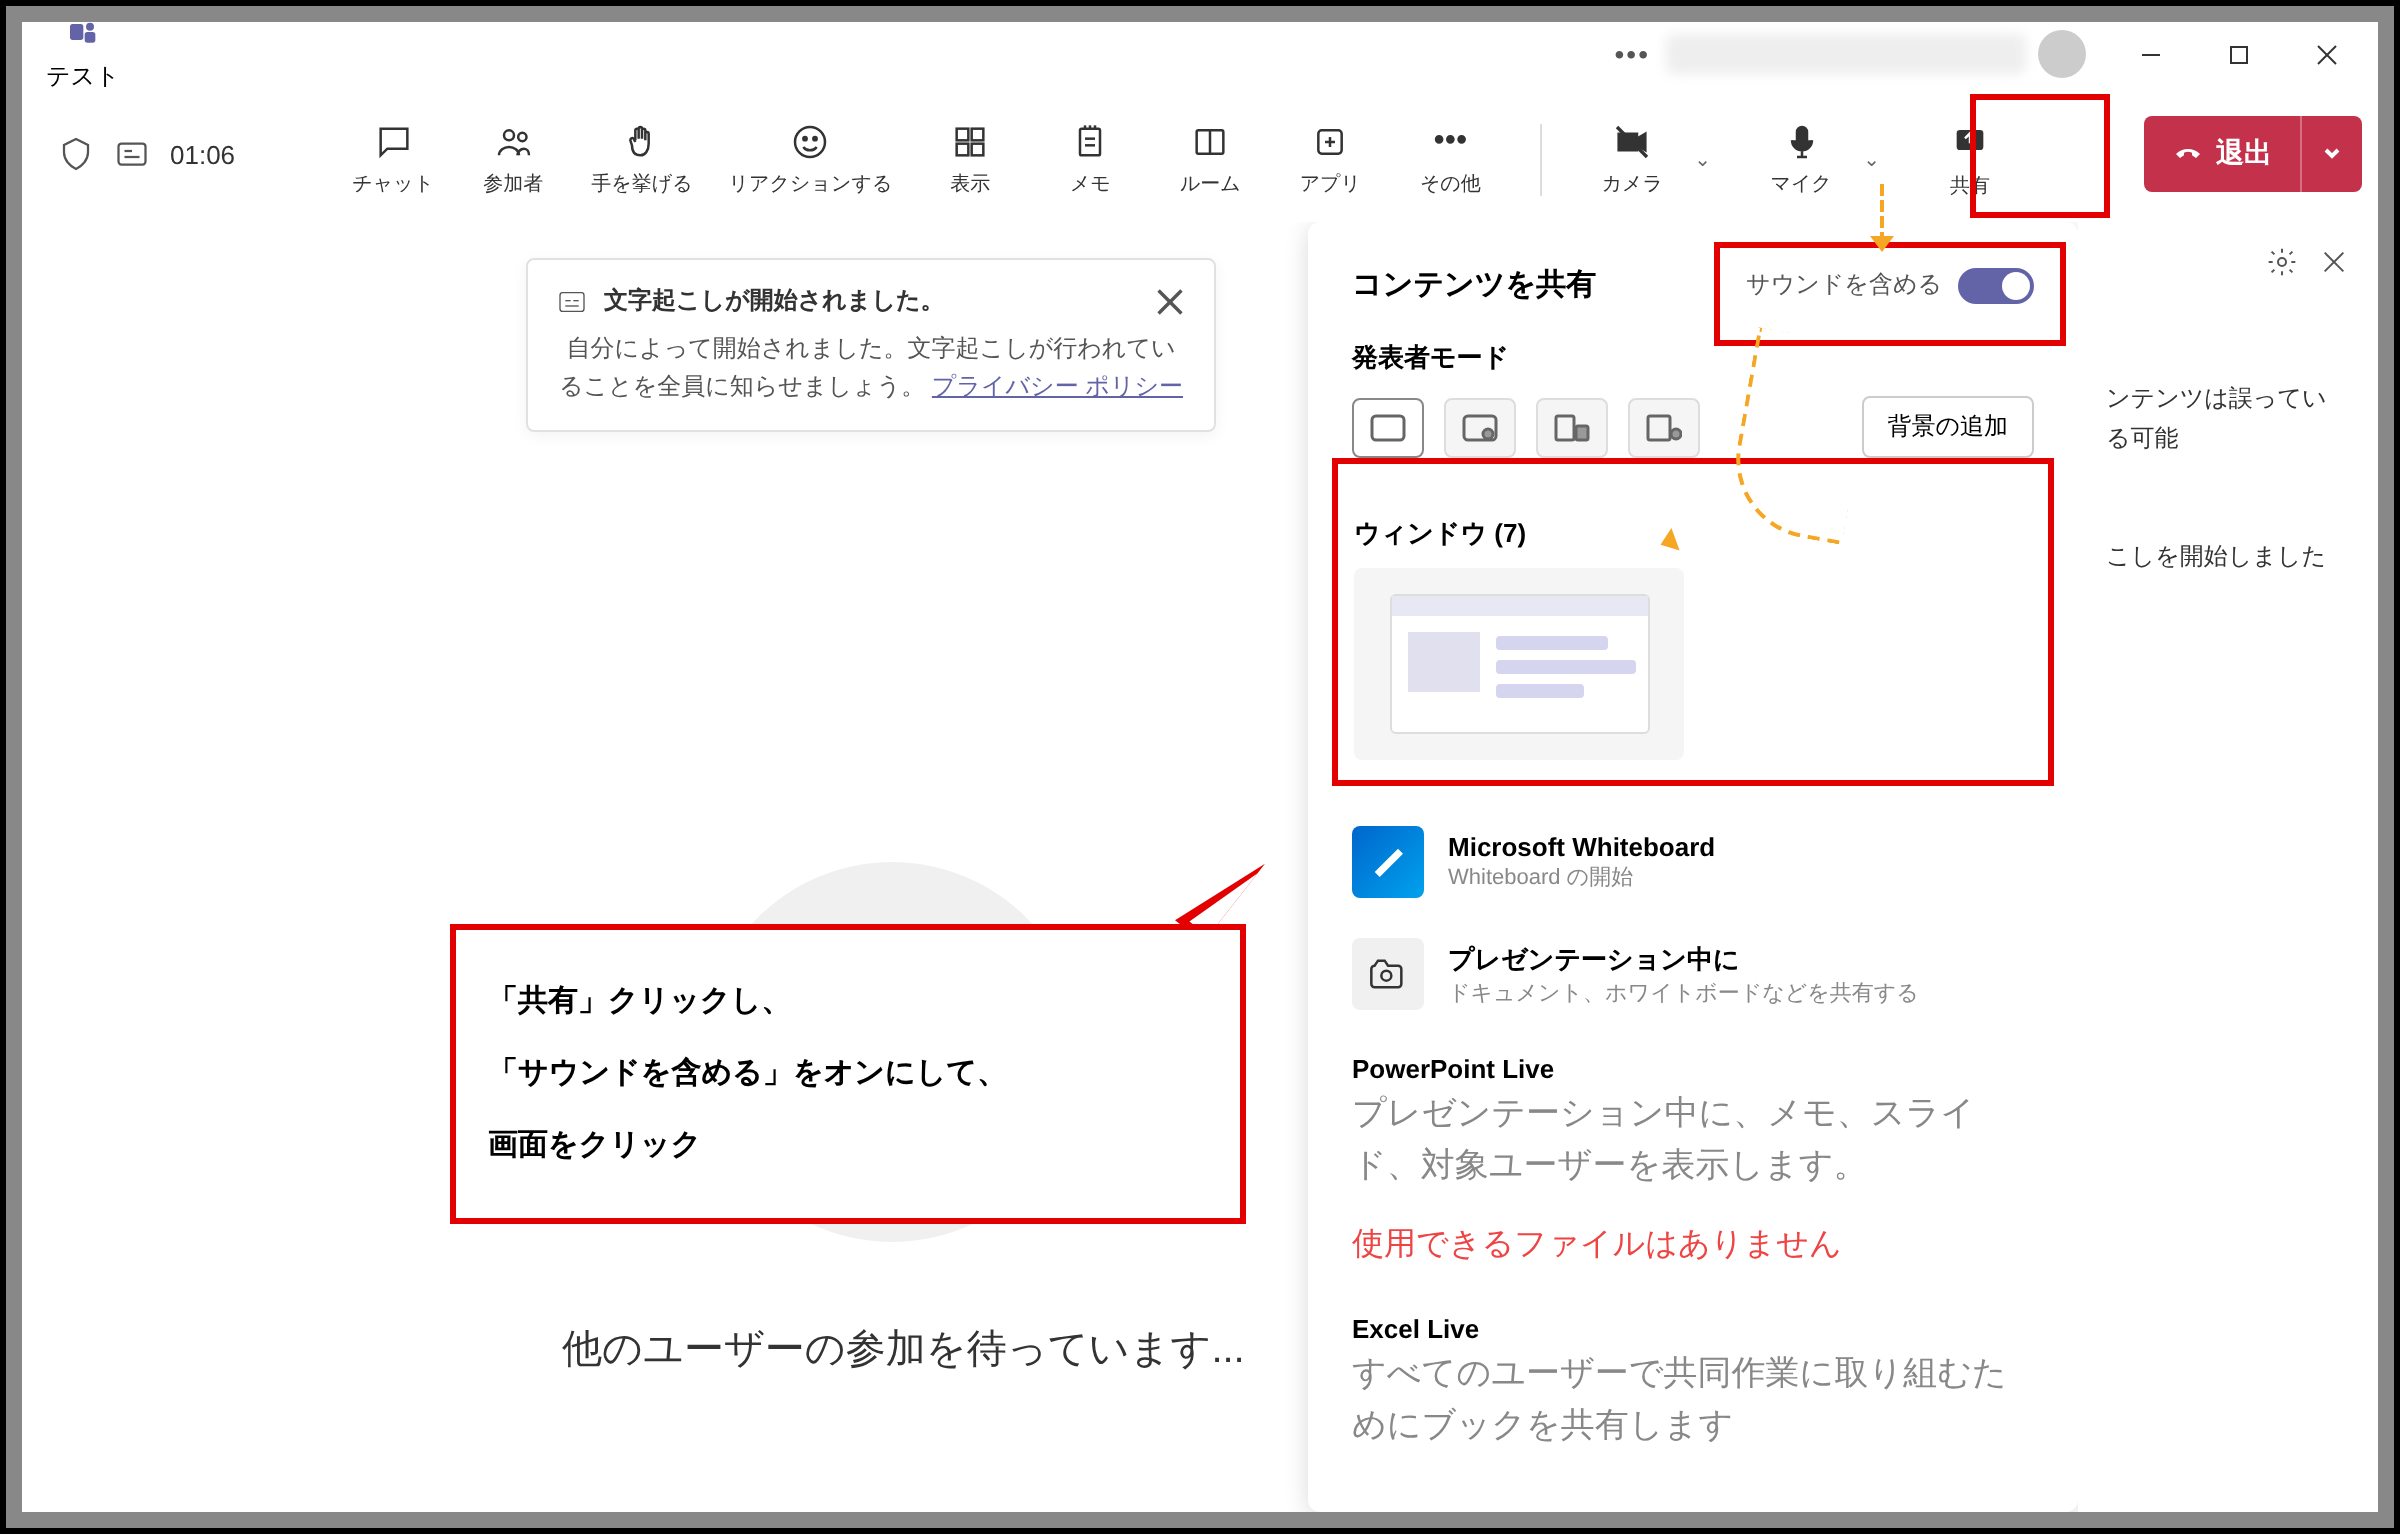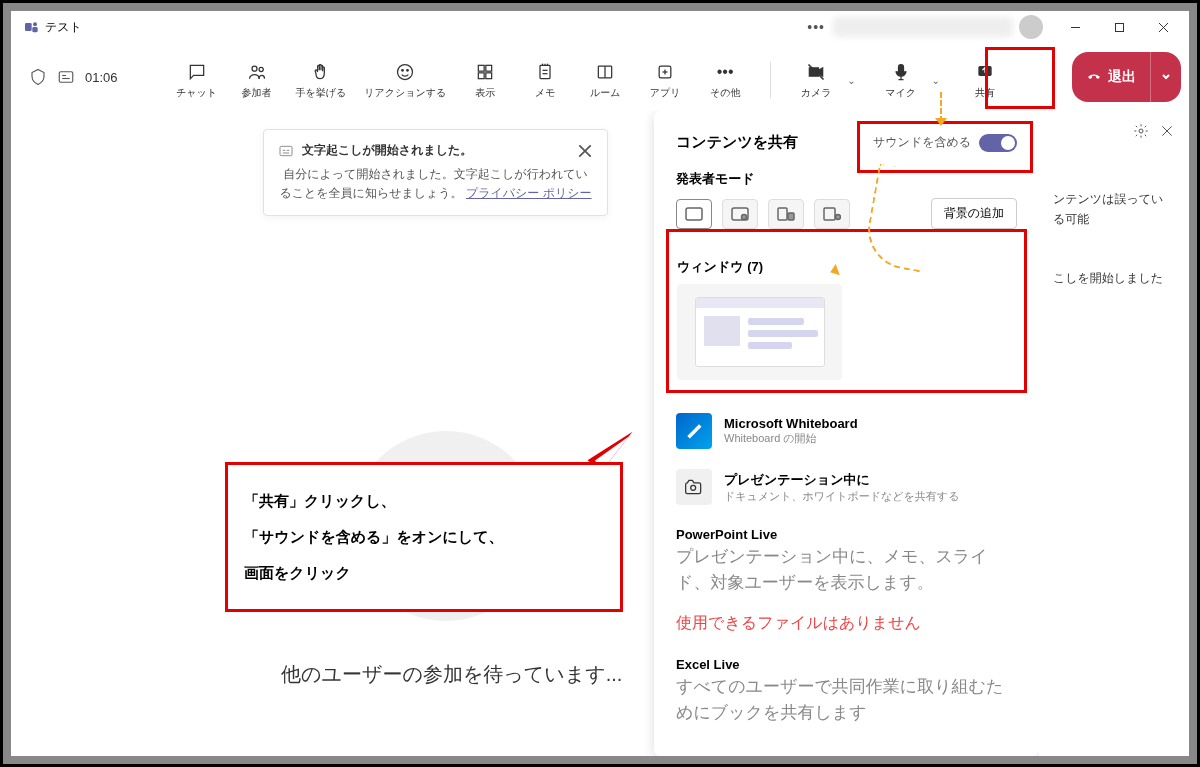--- a/index.html
+++ b/index.html
@@ -1,21 +1,21 @@
 <!DOCTYPE html>
 <html><head>
 <meta charset="utf-8">
 <style>
 * { box-sizing: border-box; margin: 0; padding: 0; }
 body { font-family: "Segoe UI", "Meiryo", sans-serif; background: #888; width: 1200px; height: 767px; overflow: hidden; position: relative; }
 .outer-frame { position: absolute; inset: 0; border: 3px solid #000; background: #888; }
 .window { position: absolute; top: 8px; left: 8px; right: 8px; bottom: 8px; background: #fff; display: flex; flex-direction: column; }
 
 .titlebar { height: 32px; display: flex; align-items: center; padding: 0 4px; font-size: 12px; }
-.titlebar-left { display: flex; align-items: center; gap: 6px; padding-left: 8px; }
+.titlebar-left { display: flex; align-items: center; gap: 6px; padding-left: 8px; flex-direction: column; }
 .teams-icon { width: 16px; height: 16px; fill: #6264a7; }
 .title-right { margin-left: auto; display: flex; align-items: center; }
 .blur-name { width: 180px; height: 20px; background: #eee; filter: blur(3px); border-radius: 4px; margin-right: 6px;}
 .avatar-small { width: 24px; height: 24px; border-radius: 50%; background: #ccc; margin-right: 10px;}
 .win-ctl { width: 44px; height: 32px; display: flex; align-items: center; justify-content: center; }
 .win-ctl svg { width: 11px; height: 11px; stroke: #333; stroke-width: 1; fill: none; }
 .more-dots { font-size: 14px; letter-spacing: 1px; padding: 0 8px; color: #555; }
 
 .toolbar { height: 68px; border-bottom: 0; display: flex; align-items: center; padding: 0 8px; gap: 4px; position: relative; }
 .tool-left { display: flex; align-items: center; gap: 10px; padding-left: 10px; color: #555; }
@@ -24,21 +24,21 @@
 .tool-center { display: flex; align-items: flex-start; gap: 18px; margin-left: auto; margin-right: auto; padding-top: 6px;}
 .tool-btn { display: flex; flex-direction: column; align-items: center; gap: 3px; font-size: 10px; color: #333; min-width: 42px; }
 .tool-btn .ico { height: 22px; display: flex; align-items: center; justify-content: center; }
 .tool-btn svg { width: 20px; height: 20px; stroke: #333; fill: none; stroke-width: 1.5; }
 .tool-btn.filled svg { fill: #333; stroke: #333; }
 .divider-v { width: 1px; height: 36px; background: #ddd; margin: 0 6px; align-self: center;}
 .cam-mic-group { display: flex; align-items: flex-start; gap: 4px; }
 .chev-sm { font-size: 10px; color: #666; align-self: center; padding: 0 6px; }
 .tool-share { display: flex; flex-direction: column; align-items: center; gap: 3px; font-size: 10px; color: #333; min-width: 42px; }
 .tool-share svg { width: 20px; height: 20px; }
-.leave-btn { background: #c4314b; color: #fff; display: flex; align-items: center; height: 50px; border-radius: 16px; margin-left: 8px; }
+.leave-btn { background: #c4314b; color: #fff; display: flex; align-items: center; height: 38px; border-radius: 4px; margin-left: 8px; }
 .leave-btn .main { display: flex; align-items: center; gap: 6px; padding: 0 14px; font-size: 14px; font-weight: 600; }
 .leave-btn .phone { width: 16px; height: 16px; fill: #fff; }
 .leave-btn .drop { border-left: 1px solid rgba(255,255,255,0.3); padding: 0 10px; height: 100%; display: flex; align-items: center; }
 .leave-btn .drop svg { width: 10px; height: 10px; stroke: #fff; fill: none; stroke-width: 2; }
 
 .red-box-share { position: absolute; top: 36px; left: 974px; width: 70px; height: 62px; border: 3px solid #e20000; }
 
 .body { flex: 1; position: relative; background: #fff; overflow: hidden; }
 .toast { position: absolute; top: 18px; left: 252px; width: 345px; background: #fff; border: 1px solid #e1e1e1; border-radius: 4px; padding: 12px 14px; box-shadow: 0 2px 8px rgba(0,0,0,0.05); }
 .toast-top { display: flex; align-items: center; gap: 8px; font-size: 12px; color: #333; font-weight: 600; }

